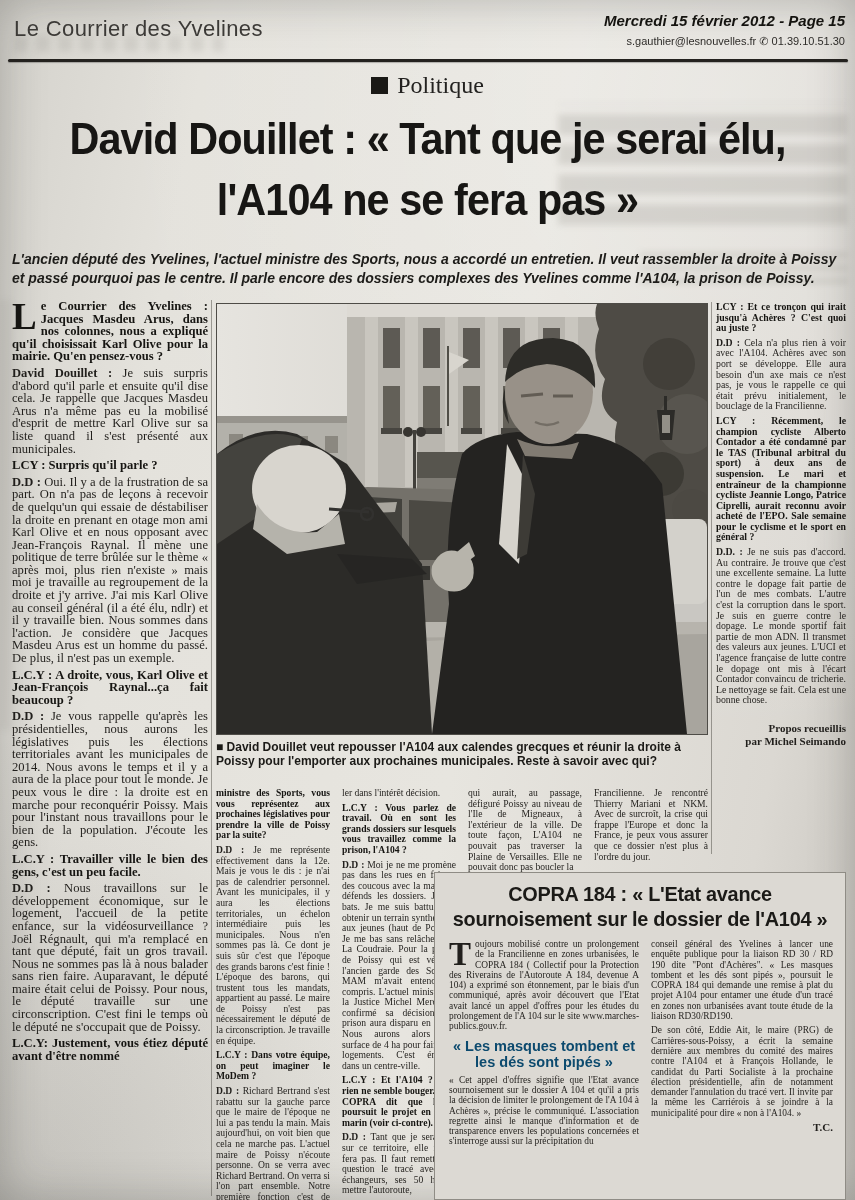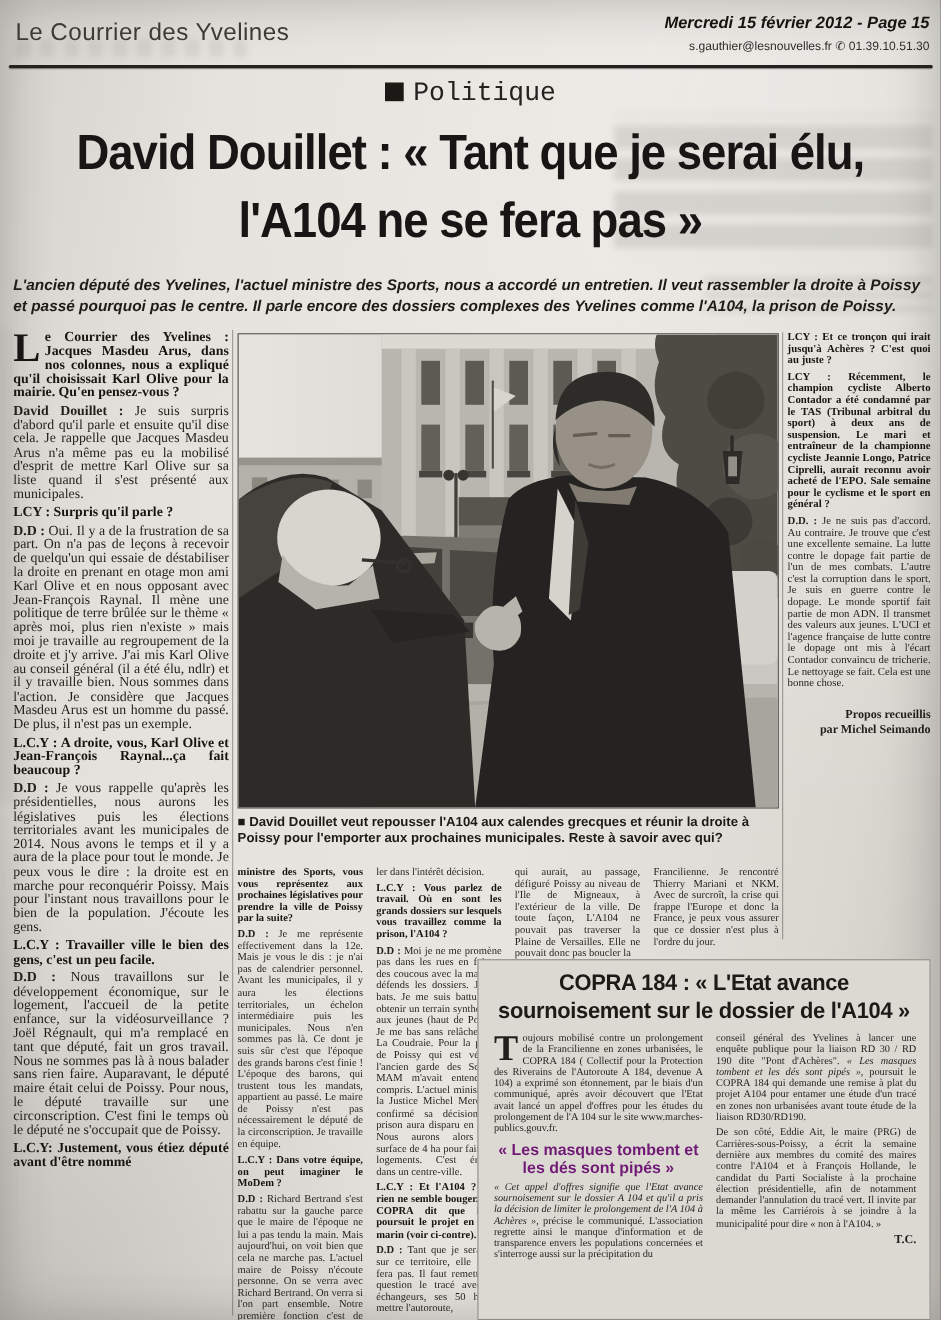--- a/index.html
+++ b/index.html
@@ -14,21 +14,21 @@
   
   .mast-title{left:14px;top:16px;font-family:"Liberation Sans",sans-serif;font-size:22px;
     letter-spacing:.4px;color:#3c3a37;}
   .mast-date{right:10px;top:12px;font-family:"Liberation Sans",sans-serif;font-weight:bold;
     font-style:italic;font-size:15px;color:#14130f;text-align:right;}
   .mast-contact{right:10px;top:35px;font-family:"Liberation Sans",sans-serif;font-size:11px;
     color:#2e2c29;text-align:right;}
   .hrule{left:8px;top:59px;width:840px;height:3px;background:#24221f;border-radius:2px;
     box-shadow:0 1px 1px rgba(0,0,0,.25);}
   
-  .section{left:0;top:72px;width:855px;text-align:center;font-family:Liberation Mono, monospace;
+  .section{left:0;top:72px;width:855px;text-align:center;font-family:Liberation Serif, serif;
     font-size:24px;color:#232220;}
   .section .sq{display:inline-block;width:17px;height:17px;background:#1a1916;margin-right:9px;
     vertical-align:-1px;}
   
   .headline{left:0;top:108px;width:855px;text-align:center;font-family:"Liberation Sans",sans-serif;
     font-weight:bold;font-size:45px;line-height:61px;letter-spacing:-1px;color:#171614;
     white-space:pre-line;transform:scaleX(.92);transform-origin:50% 0;}
   .standfirst{left:12px;top:250px;width:833px;font-family:"Liberation Sans",sans-serif;
     font-weight:bold;font-style:italic;font-size:14px;line-height:19px;color:#1d1c19;}
   
@@ -46,21 +46,21 @@
   .col1{left:12px;top:300px;width:196px;height:897px;font-size:12.6px;line-height:12.6px;}
   .ncol{font-size:9.6px;line-height:10.6px;}
   .col2{left:216px;top:788px;width:114px;height:411px;}
   .col3{left:342px;top:788px;width:114px;height:411px;}
   .col4{left:468px;top:788px;width:114px;height:84px;}
   .col5{left:594px;top:788px;width:114px;height:84px;}
   .colr{left:716px;top:302px;width:130px;height:545px;font-size:9.8px;line-height:10.6px;}
   .blk{margin:0 0 4px 0;}
   .q{font-weight:bold;color:#161512;}
   .bd{font-weight:bold;}
-  .it{font-style:italic;}
+  .it{}
   .byline{font-weight:bold;text-align:right;white-space:pre-line;margin-top:16px;font-size:11px;line-height:13px;}
   .sig{font-weight:bold;text-align:right;font-size:11px;}
   .dropcap{float:left;font-weight:bold;font-size:37px;line-height:30px;padding:2px 4px 0 0;}
   .vrule{position:absolute;width:1px;background:rgba(62,59,53,.45);}
   .vr1{left:211px;top:300px;height:896px;}
   .vr2{left:711px;top:302px;height:552px;}
   
   .photo{left:216px;top:303px;width:492px;height:432px;border:1px solid #4e4c47;box-sizing:border-box;
     background:#c9c7c1;}
   .caption{left:216px;top:740px;width:492px;font-family:"Liberation Sans",sans-serif;font-weight:bold;
@@ -68,21 +68,21 @@
   
   .box{left:434px;top:872px;width:412px;height:328px;background:#dcd9d3;border:1px solid #8f8c85;
     box-sizing:border-box;}
   .box-title{position:absolute;left:0;top:8px;width:100%;text-align:center;
     font-family:"Liberation Sans",sans-serif;font-weight:bold;font-size:20.5px;line-height:25px;
     letter-spacing:-.3px;color:#1b1a17;white-space:pre-line;transform:scaleX(.97);transform-origin:50% 0;}
   .bcol{position:absolute;top:66px;text-align:justify;font-size:9.4px;line-height:10.3px;}
   .bc1{left:14px;width:190px;}
   .bc2{left:216px;width:182px;}
   .subhead{font-family:"Liberation Sans",sans-serif;font-weight:bold;font-size:14.5px;line-height:16px;
-    text-align:center;white-space:pre-line;margin:6px 0 5px 0;color:#701a75;}
+    text-align:center;white-space:pre-line;margin:6px 0 5px 0;color:#0c4a6e;}
   .box .dropcap{font-size:33px;line-height:27px;}
 </style>
 </head>
 <body>
 
 <div id="page">
 
   <div class="abs ghost g1"></div>
   <div class="abs ghost g2"></div>
   <div class="abs ghost g3"></div>
@@ -251,20 +251,21 @@
       <p class="blk a"><span class="bd ">D.D : </span><span class="">Tant que je serai élu sur ce territoire, elle ne se fera pas. Il faut remettre en question le tracé avec ses échangeurs, ses 50 ha, et mettre l'autoroute,</span></p>
     </div>
   <div class="col ncol col4">
       <p class="blk a"><span class="">qui aurait, au passage, défiguré Poissy au niveau de l'Ile de Migneaux, à l'extérieur de la ville. De toute façon, L'A104 ne pouvait pas traverser la Plaine de Versailles. Elle ne pouvait donc pas boucler la</span></p>
     </div>
   <div class="col ncol col5">
       <p class="blk a"><span class="">Francilienne. Je rencontré Thierry Mariani et NKM. Avec de surcroît, la crise qui frappe l'Europe et donc la France, je peux vous assurer que ce dossier n'est plus à l'ordre du jour.</span></p>
     </div>
   <div class="col colr">
       <p class="blk q"><span class="">LCY : Et ce tronçon qui irait jusqu'à Achères ? C'est quoi au juste ?</span></p>
+      <p class="blk a"><span class="bd ">D.D : </span><span class="">Cela n'a plus rien à voir avec l'A104. Achères avec son port se développe. Elle aura besoin d'un axe mais ce n'est pas, je vous le rappelle ce qui était prévu initialement, le bouclage de la Francilienne.</span></p>
       <p class="blk q"><span class="">LCY : Récemment, le champion cycliste Alberto Contador a été condamné par le TAS (Tribunal arbitral du sport) à deux ans de suspension. Le mari et entraîneur de la championne cycliste Jeannie Longo, Patrice Ciprelli, aurait reconnu avoir acheté de l'EPO. Sale semaine pour le cyclisme et le sport en général ?</span></p>
       <p class="blk a"><span class="bd ">D.D. : </span><span class="">Je ne suis pas d'accord. Au contraire. Je trouve que c'est une excellente semaine. La lutte contre le dopage fait partie de l'un de mes combats. L'autre c'est la corruption dans le sport. Je suis en guerre contre le dopage. Le monde sportif fait partie de mon ADN. Il transmet des valeurs aux jeunes. L'UCI et l'agence française de lutte contre le dopage ont mis à l'écart Contador convaincu de tricherie. Le nettoyage se fait. Cela est une bonne chose.</span></p>
       <p class="blk byline"><span class="">Propos recueillis
 par Michel Seimando</span></p>
     </div>
 
   <div class="abs box">
     <div class="box-title">COPRA 184 : « L'Etat avance
 sournoisement sur le dossier de l'A104 »</div>
     <div class="bcol bc1">

